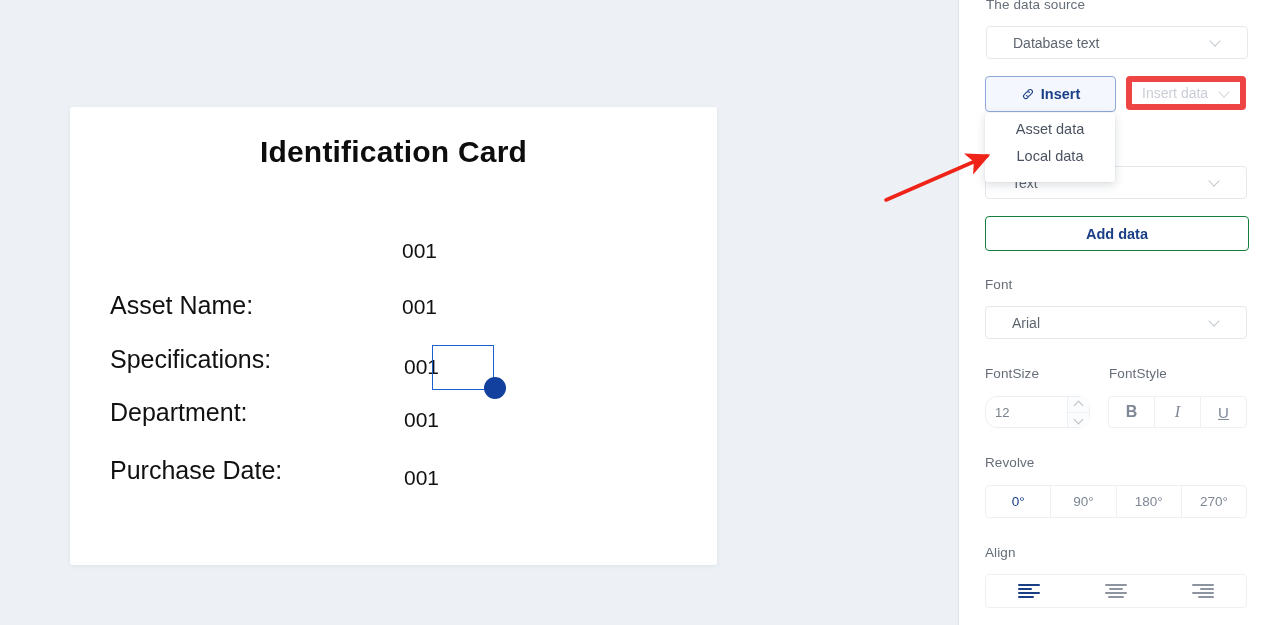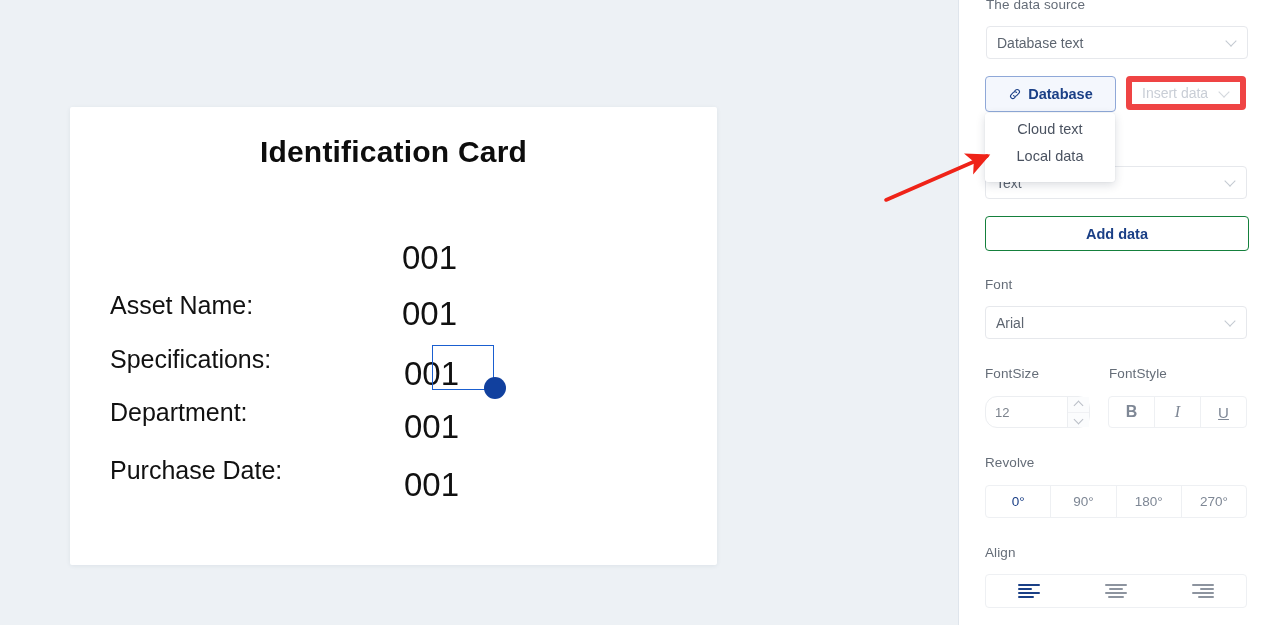--- a/index.html
+++ b/index.html
@@ -19,21 +19,21 @@
   }
   #card-title{
     position:absolute;left:0;top:28px;width:100%;text-align:center;
     font-weight:bold;font-size:30px;color:#0d0d0d;letter-spacing:.2px;
   }
   .field-row{position:absolute;left:40px;width:560px;height:54px;}
   .field-label{
     position:absolute;left:0;top:0;font-size:25px;color:#111;white-space:nowrap;
   }
   .field-value{
-    position:absolute;font-size:33px;color:#111;white-space:nowrap;
+    position:absolute;font-size:21px;color:#111;white-space:nowrap;
   }
   
   #sel-box{
     position:absolute;left:362px;top:238px;width:62px;height:45px;
     border:1.5px solid #1a5fd0;box-sizing:border-box;background:transparent;
   }
   #sel-handle{
     position:absolute;left:414px;top:270px;width:22px;height:22px;border-radius:50%;
     background:#11409e;
   }
@@ -43,21 +43,21 @@
     position:absolute;right:0;top:0;width:309px;height:625px;background:#ffffff;
     border-left:1px solid #dfe5ec;box-sizing:border-box;
   }
   .p-label{
     position:absolute;font-size:13.5px;color:#656d78;font-weight:400;letter-spacing:.1px;
   }
   .p-select{
     position:absolute;box-sizing:border-box;height:33px;
     border:1px solid #e6e8ec;border-radius:4px;background:#fff;
     font-size:14px;color:#5d6570;display:flex;align-items:center;
-    padding:0 10px;
+    padding:0 26px;
   }
   .p-select .chev{margin-left:auto;color:#c2c8d0;font-size:12px;line-height:1;}
   .chevglyph{display:inline-block;width:11px;height:11px;position:relative;}
   .chevglyph::before{
     content:"";position:absolute;left:1px;top:1px;width:7px;height:7px;
     border-right:1.4px solid #c3c9d1;border-bottom:1.4px solid #c3c9d1;
     transform:rotate(45deg);
   }
 
   #btn-connect{
@@ -196,32 +196,32 @@
   </div>
 </div>
 
 <div id="btn-connect">
   <span style="display:inline-flex">
     <svg width="14" height="14" viewBox="0 0 16 16" aria-hidden="true">
       <path d="M6.2 9.8a2.6 2.6 0 0 0 3.7 0l2.4-2.4a2.6 2.6 0 0 0-3.7-3.7L7.4 4.9" fill="none" stroke="#1a3f86" stroke-width="1.2" stroke-linecap="round"></path>
       <path d="M9.8 6.2a2.6 2.6 0 0 0-3.7 0L3.7 8.6a2.6 2.6 0 0 0 3.7 3.7l1.2-1.2" fill="none" stroke="#1a3f86" stroke-width="1.2" stroke-linecap="round"></path>
     </svg>
   </span>
-  <span>Database</span>
+  <span>Insert</span>
 </div>
 
 <div id="btn-insert">
   <span>Insert data</span>
   <span class="chev">
     <span class="chevglyph" style="opacity:.75"></span>
   </span>
 </div>
 
 <div id="dropdown">
-  <div class="dd-item">Cloud text</div>
+  <div class="dd-item">Asset data</div>
   <div class="dd-item">Local data</div>
 </div>
 
 <div class="p-select" style="left:985px;top:166px;width:262px">
   <span>Text</span>
   <span class="chev"><span class="chevglyph"></span></span>
 </div>
 
 <div id="btn-adddata">
   <span>Add data</span>

